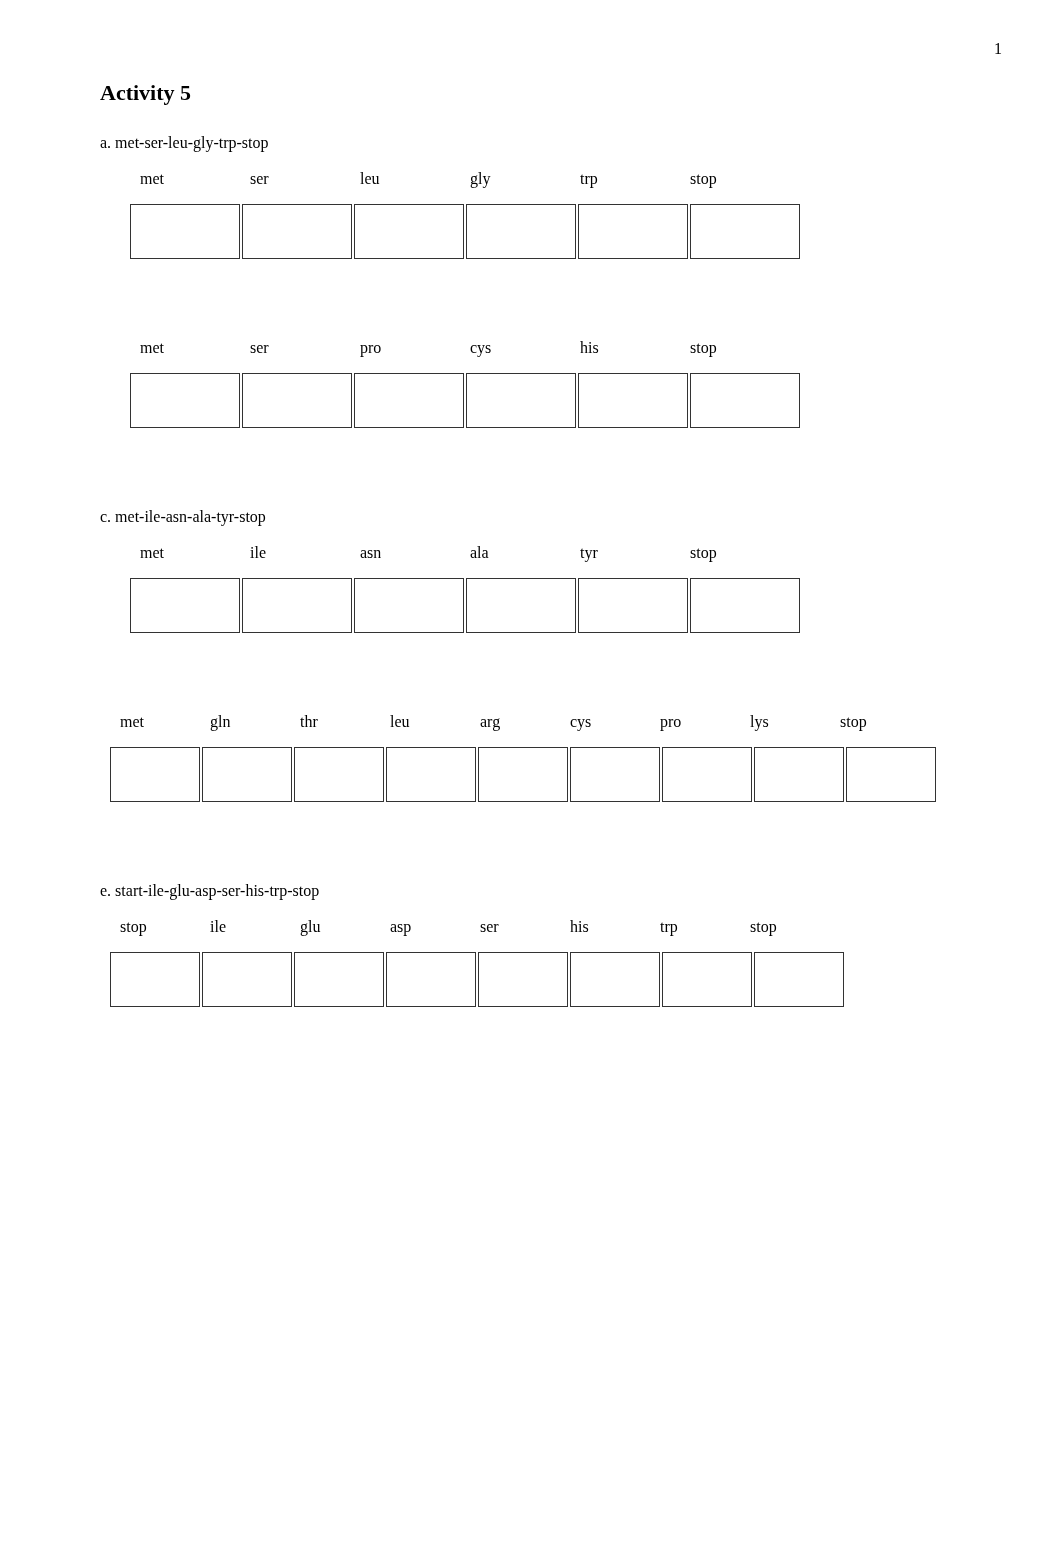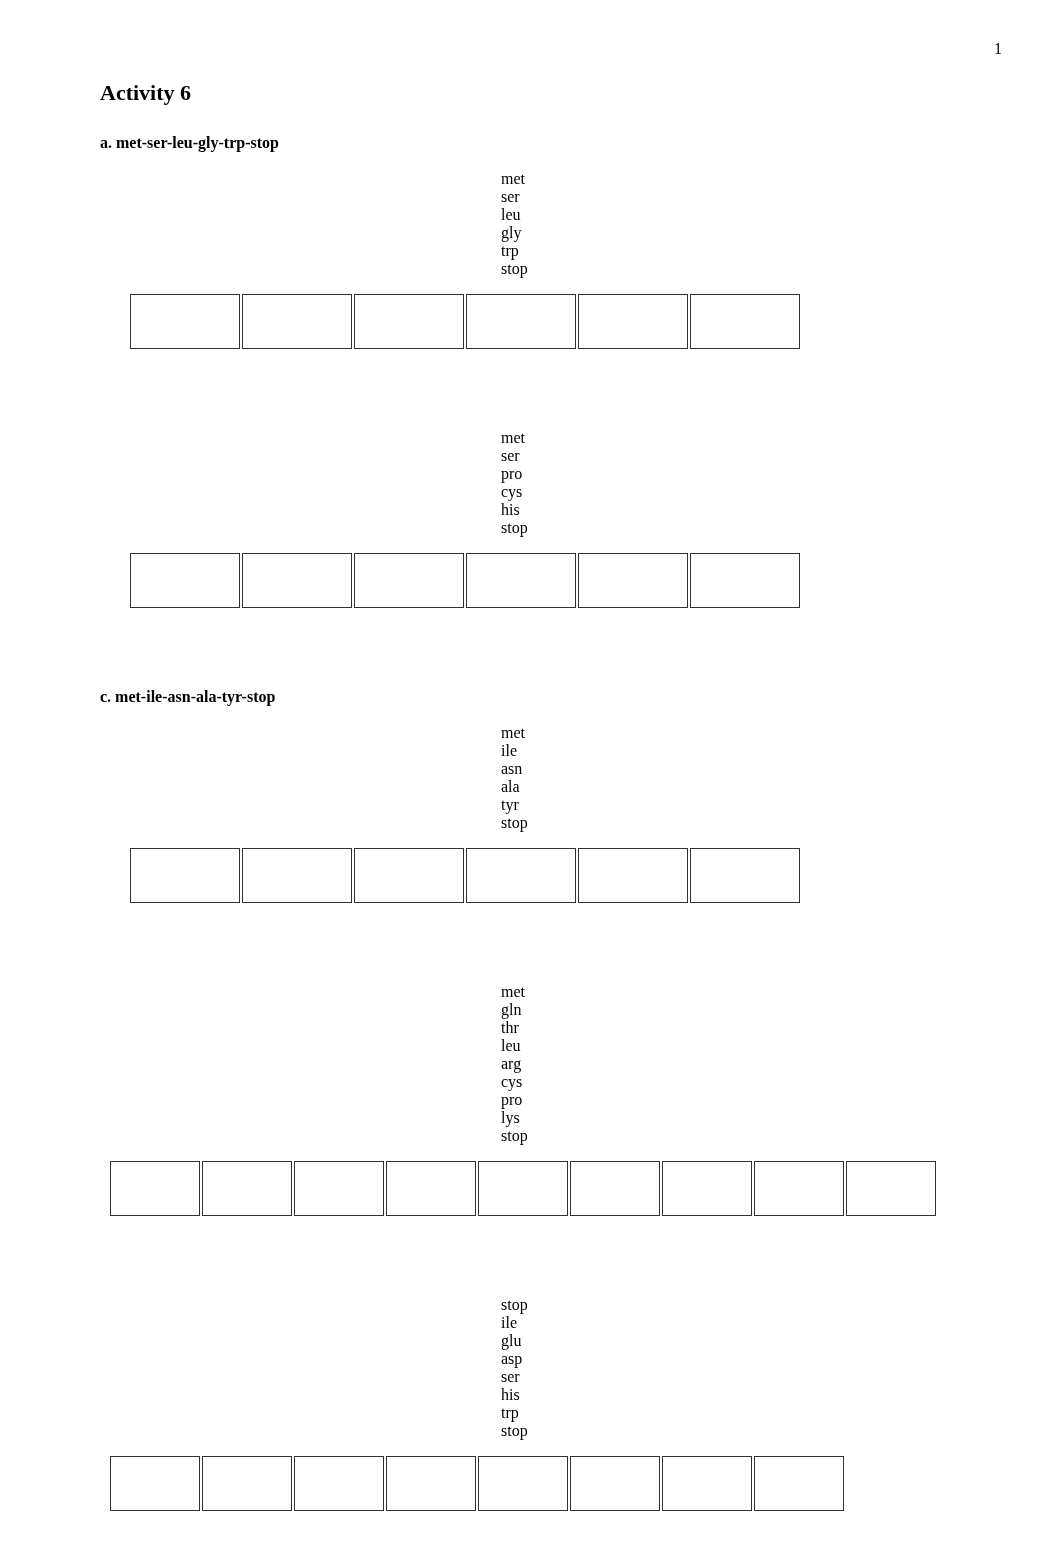--- a/index.html
+++ b/index.html
@@ -40,26 +40,25 @@
       margin-bottom: 30px;
     }
 
     .section {
       margin-bottom: 50px;
     }
 
     .section-label {
       font-size: 16px;
       margin-bottom: 18px;
-      font-weight: bold;
     }
 
     .amino-acid-row {
       display: flex;
-      flex-direction: column;
+      flex-direction: row;
       align-items: center;
       margin-bottom: 16px;
       padding-left: 30px;
     }
 
     .amino-acid-row.wide {
       padding-left: 10px;
     }
 
     .amino-cell {
@@ -100,21 +99,21 @@
     .section-spacer {
       height: 20px;
     }
   </style>
 </head>
 <body>
 
 <div class="page-number">1</div>
 
 <div class="page-content">
-  <div class="activity-title">Activity 6</div>
+  <div class="activity-title">Activity 5</div>
 
   <div id="sections-container">
       <div class="section">
         <div class="section-label">a.  met-ser-leu-gly-trp-stop</div>
         <div class="amino-acid-row">
           <span class="amino-cell">met</span>
           <span class="amino-cell">ser</span>
           <span class="amino-cell">leu</span>
           <span class="amino-cell">gly</span>
           <span class="amino-cell">trp</span>
@@ -188,20 +187,21 @@
           <div class="codon-box wide"></div>
           <div class="codon-box wide"></div>
           <div class="codon-box wide"></div>
           <div class="codon-box wide"></div>
           <div class="codon-box wide"></div>
           <div class="codon-box wide"></div>
         </div>
         <div class="section-spacer"></div>
       </div>
       <div class="section">
+        <div class="section-label">e.  start-ile-glu-asp-ser-his-trp-stop</div>
         <div class="amino-acid-row wide">
           <span class="amino-cell wide">stop</span>
           <span class="amino-cell wide">ile</span>
           <span class="amino-cell wide">glu</span>
           <span class="amino-cell wide">asp</span>
           <span class="amino-cell wide">ser</span>
           <span class="amino-cell wide">his</span>
           <span class="amino-cell wide">trp</span>
           <span class="amino-cell wide">stop</span>
         </div>

